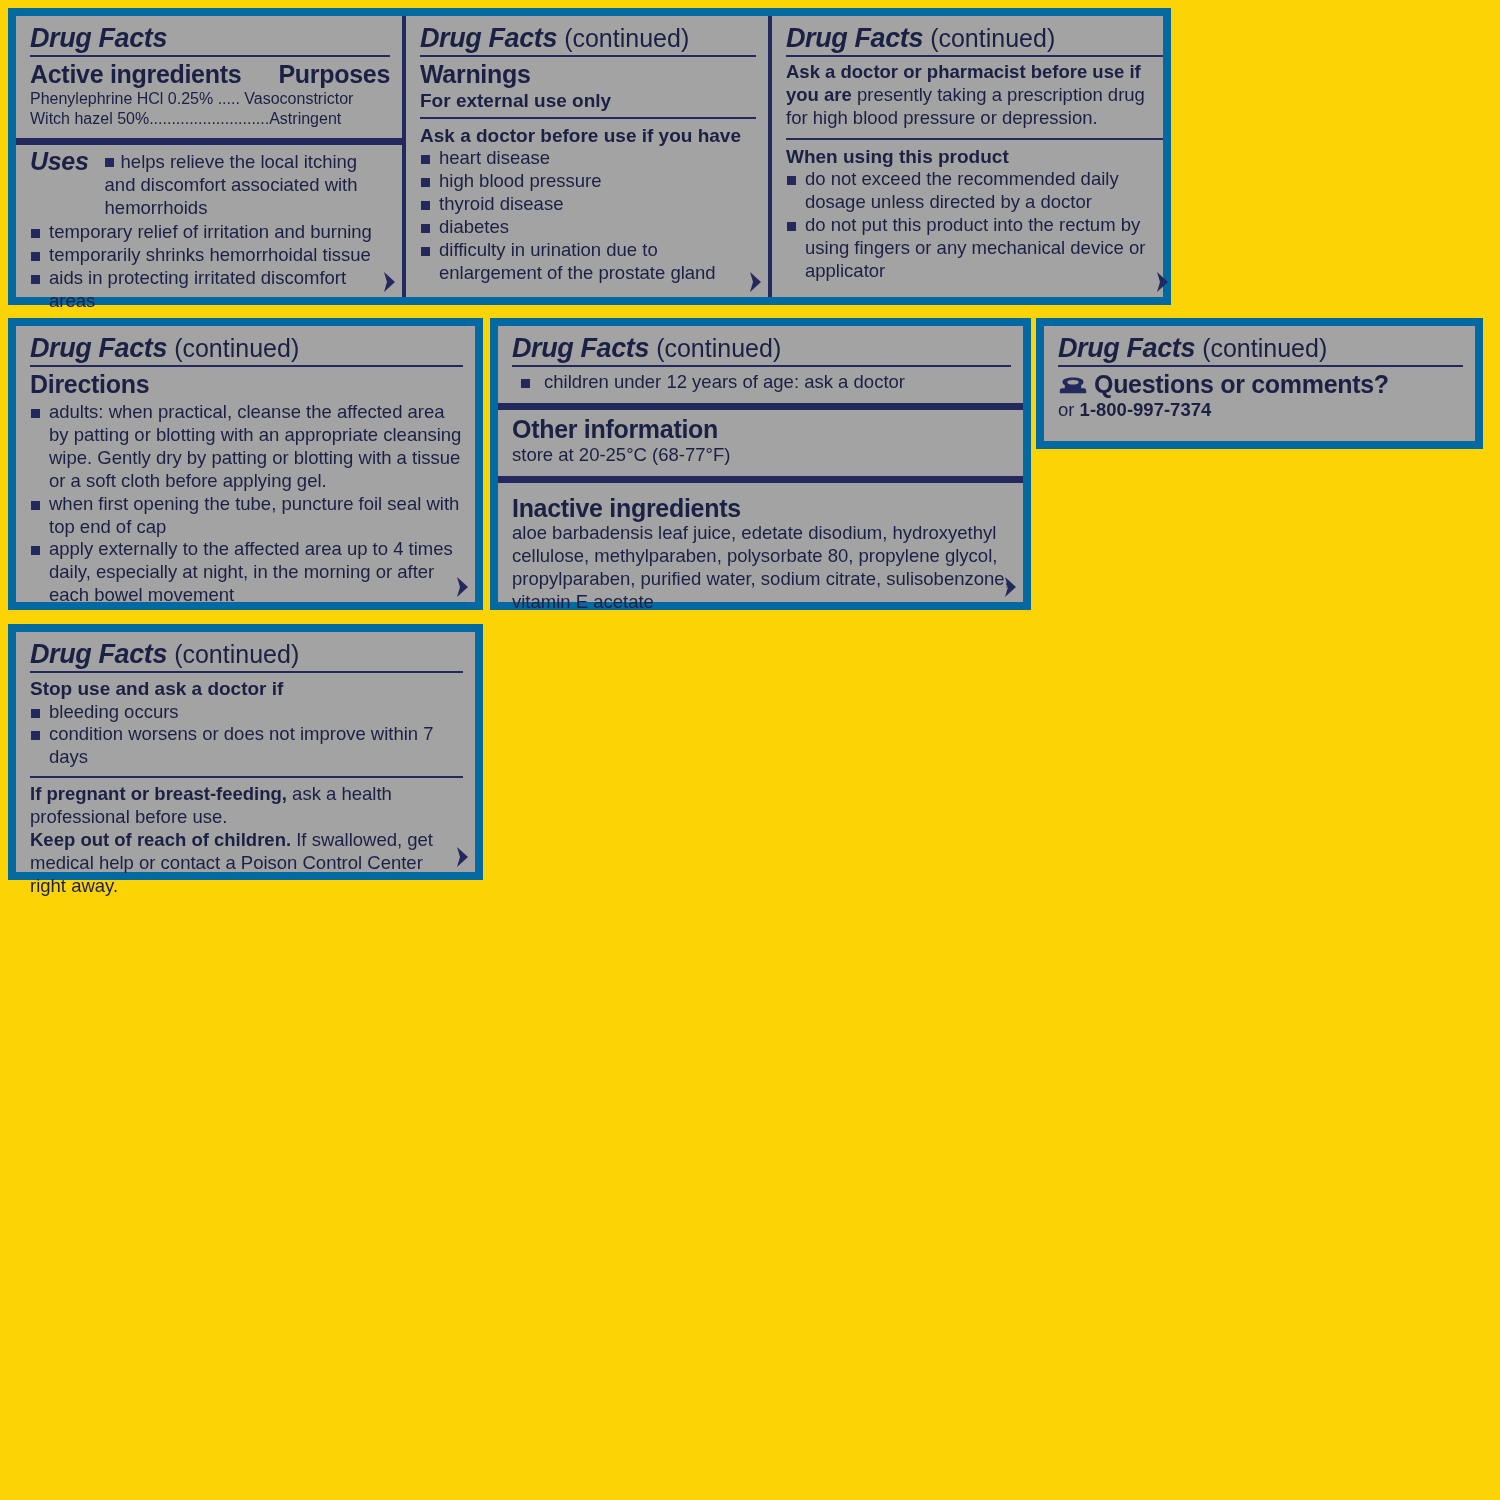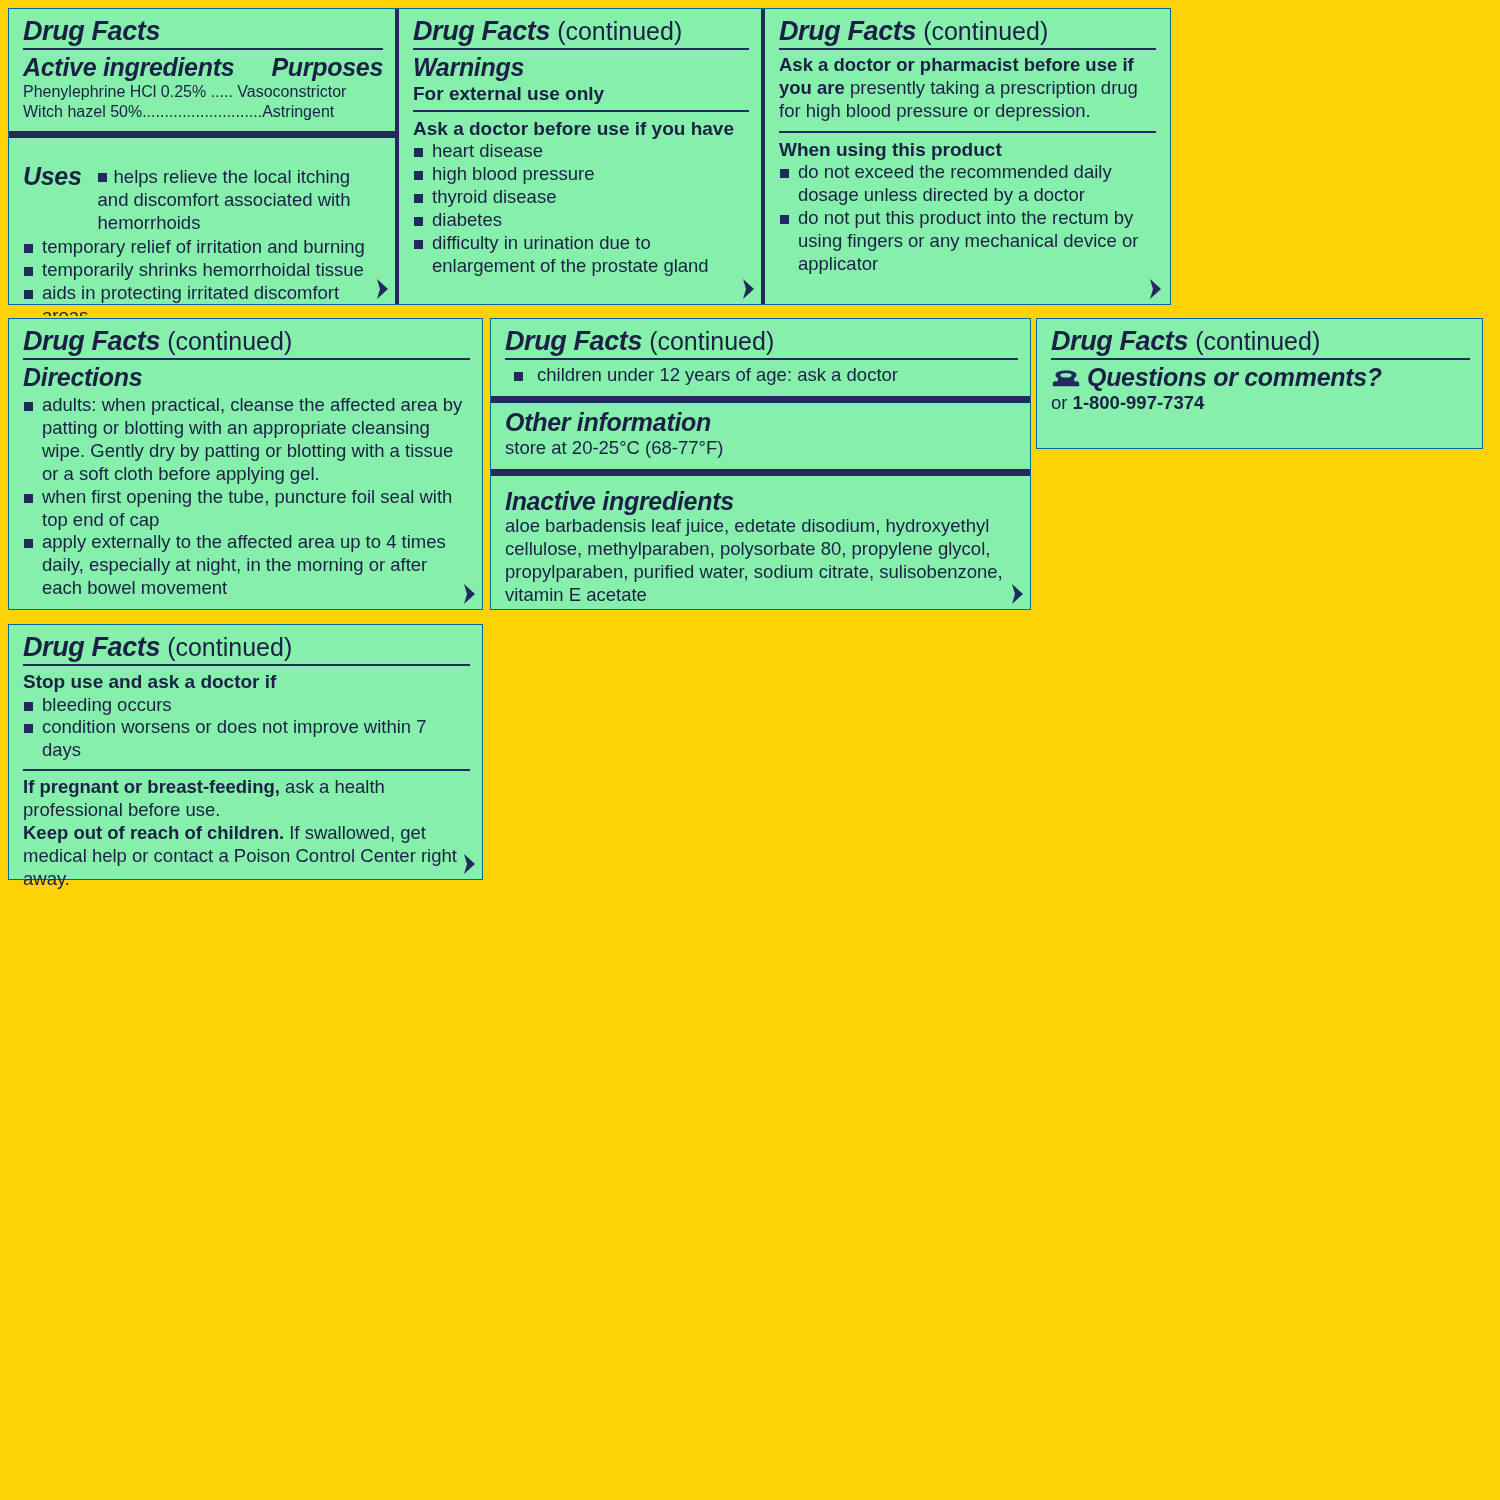--- a/index.html
+++ b/index.html
@@ -14,22 +14,22 @@
     font-family: "Liberation Sans", sans-serif;
     color: #1B2045;
     overflow: hidden;
     position: relative;
   }
 
   
   .panel {
     position: absolute;
     box-sizing: border-box;
-    background: #86efac;
-    border: 1px solid #0369a1;
+    background: #a3a3a3;
+    border: 8px solid #0369a1;
     outline: 2px solid #FCD406;
     padding: 0;
   }
   .panel-inner {
     box-sizing: border-box;
     padding: 8px 12px 10px 14px;
     position: relative;
     height: 100%;
   }
 
@@ -58,21 +58,20 @@
   }
   .df-title .cont {
     font-style: normal;
     font-weight: normal;
     font-size: 25px;
     letter-spacing: 0;
   }
   .sec-head {
     font-size: 25px;
     font-weight: bold;
-    font-style: italic;
     line-height: 1.1;
     letter-spacing: -0.3px;
   }
   .sec-head-row {
     display: flex;
     justify-content: space-between;
     align-items: baseline;
   }
   .bold-head {
     font-size: 19px;
@@ -190,21 +189,21 @@
       <div class="thinrule"></div>
       <div class="sec-head-row">
         <span class="sec-head">Active ingredients</span>
         <span class="sec-head">Purposes</span>
       </div>
       <div class="leader-row">Phenylephrine HCl 0.25% ..... Vasoconstrictor</div>
       <div class="leader-row">Witch hazel 50%...........................Astringent</div>
 
       <div class="thickrule" style="margin-top:9px;"></div>
 
-      <div style="padding-top:24px;">
+      <div style="padding-top:2px;">
         <div class="uses-wrap">
           <div class="uses-label">Uses</div>
           <div class="body-txt" style="padding-top:4px;">
             <span class="inline-bullet"></span><span>helps relieve the local itching and discomfort associated with hemorrhoids</span>
           </div>
         </div>
         <ul class="bullets" style="margin-top:1px;">
           <li>temporary relief of irritation and burning</li>
           <li>temporarily shrinks hemorrhoidal tissue</li>
           <li>aids in protecting irritated discomfort areas</li>

